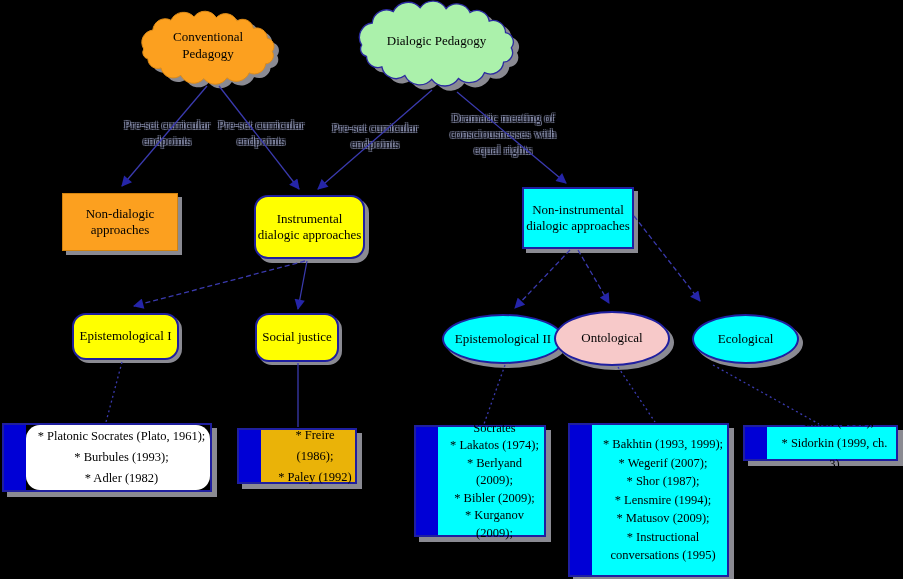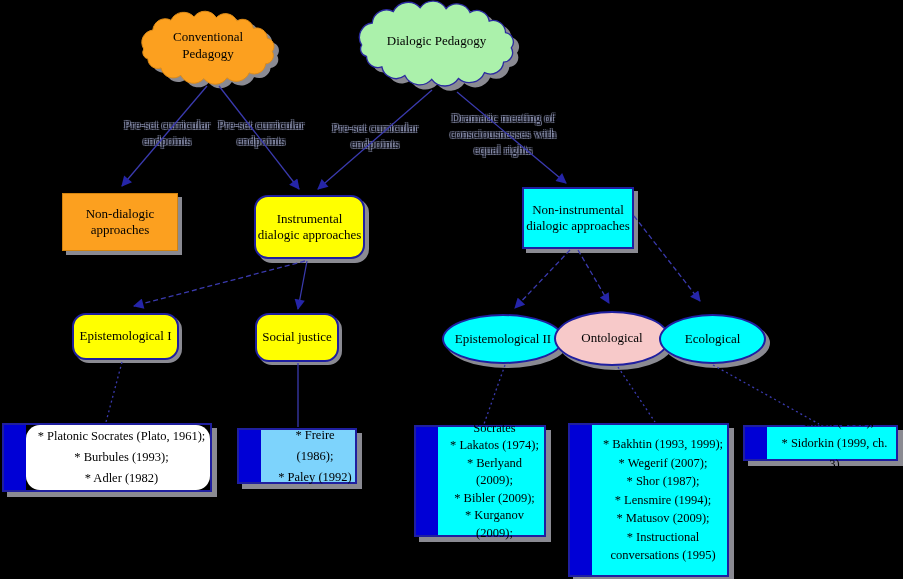--- a/index.html
+++ b/index.html
@@ -78,36 +78,36 @@
   </div>
   <div class="node round fill-yellow" style="left:255px;top:313px;width:84px;height:49px;">
     <span>Social justice</span>
   </div>
   <div class="node ellipse fill-cyan" style="left:442px;top:314px;width:122px;height:50px;">
     <span>Epistemological II</span>
   </div>
   <div class="node ellipse fill-pink" style="left:554px;top:311px;width:116px;height:55px;">
     <span>Ontological</span>
   </div>
-  <div class="node ellipse fill-cyan" style="left:659px;top:314px;width:107px;height:50px;">
+  <div class="node ellipse fill-cyan" style="left:692px;top:314px;width:107px;height:50px;">
     <span>Ecological</span>
   </div>
 
   <div class="cite lh21" style="left:2px;top:423px;width:210px;height:69px;">
     <div class="cite-bar fill-blue"></div>
     <div class="cite-body fill-yellow" style="background:#ffffff;">
       <div class="cite-item">* Platonic Socrates (Plato, 1961);</div>
       <div class="cite-item">* Burbules (1993);</div>
       <div class="cite-item">* Adler (1982)</div>
     </div>
   </div>
 
   <div class="cite lh21" style="left:237px;top:428px;width:120px;height:56px;">
     <div class="cite-bar"></div>
-    <div class="cite-body" style="background:#7dd3fc;padding-left:16px;">
+    <div class="cite-body" style="background:#eab308;padding-left:16px;">
       <div class="cite-item">* Freire (1986);</div>
       <div class="cite-item">* Paley (1992)</div>
     </div>
   </div>
 
   <div class="cite lh17" style="left:414px;top:425px;width:132px;height:112px;">
     <div class="cite-bar"></div>
     <div class="cite-body" style="background:#00FFFF;">
       <div class="cite-item">* Espoused Socrates</div>
       <div class="cite-item">* Lakatos (1974);</div>

